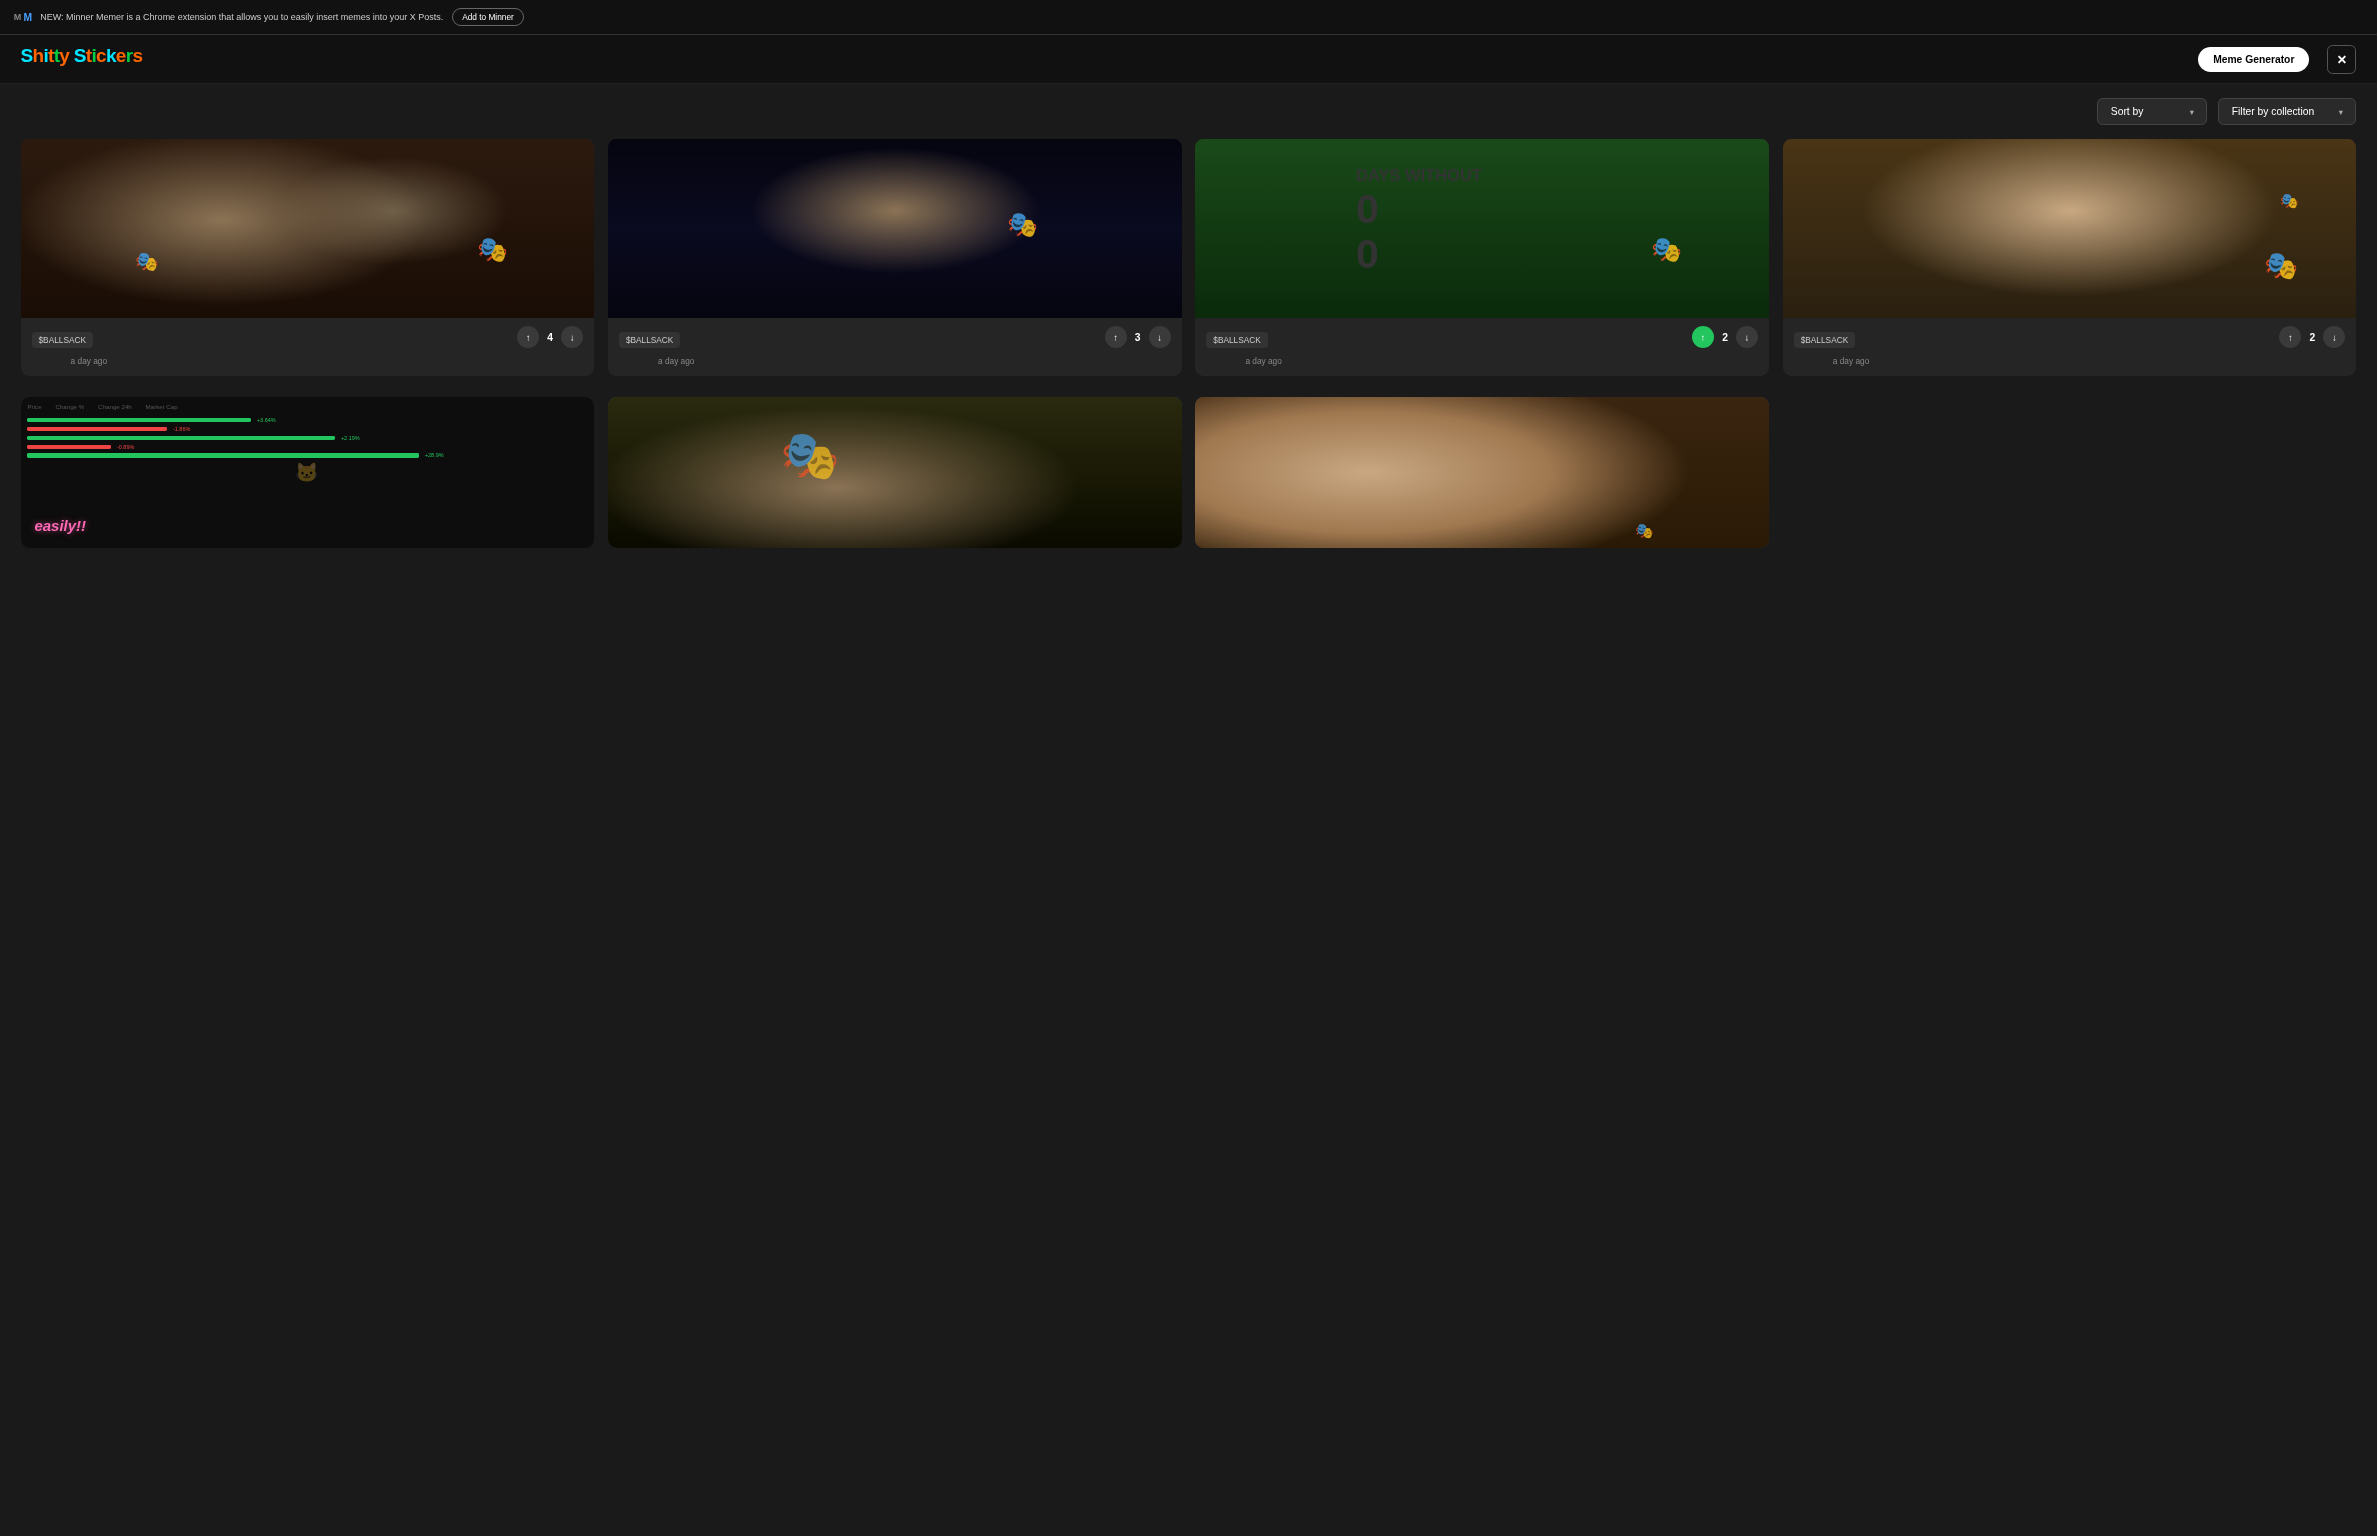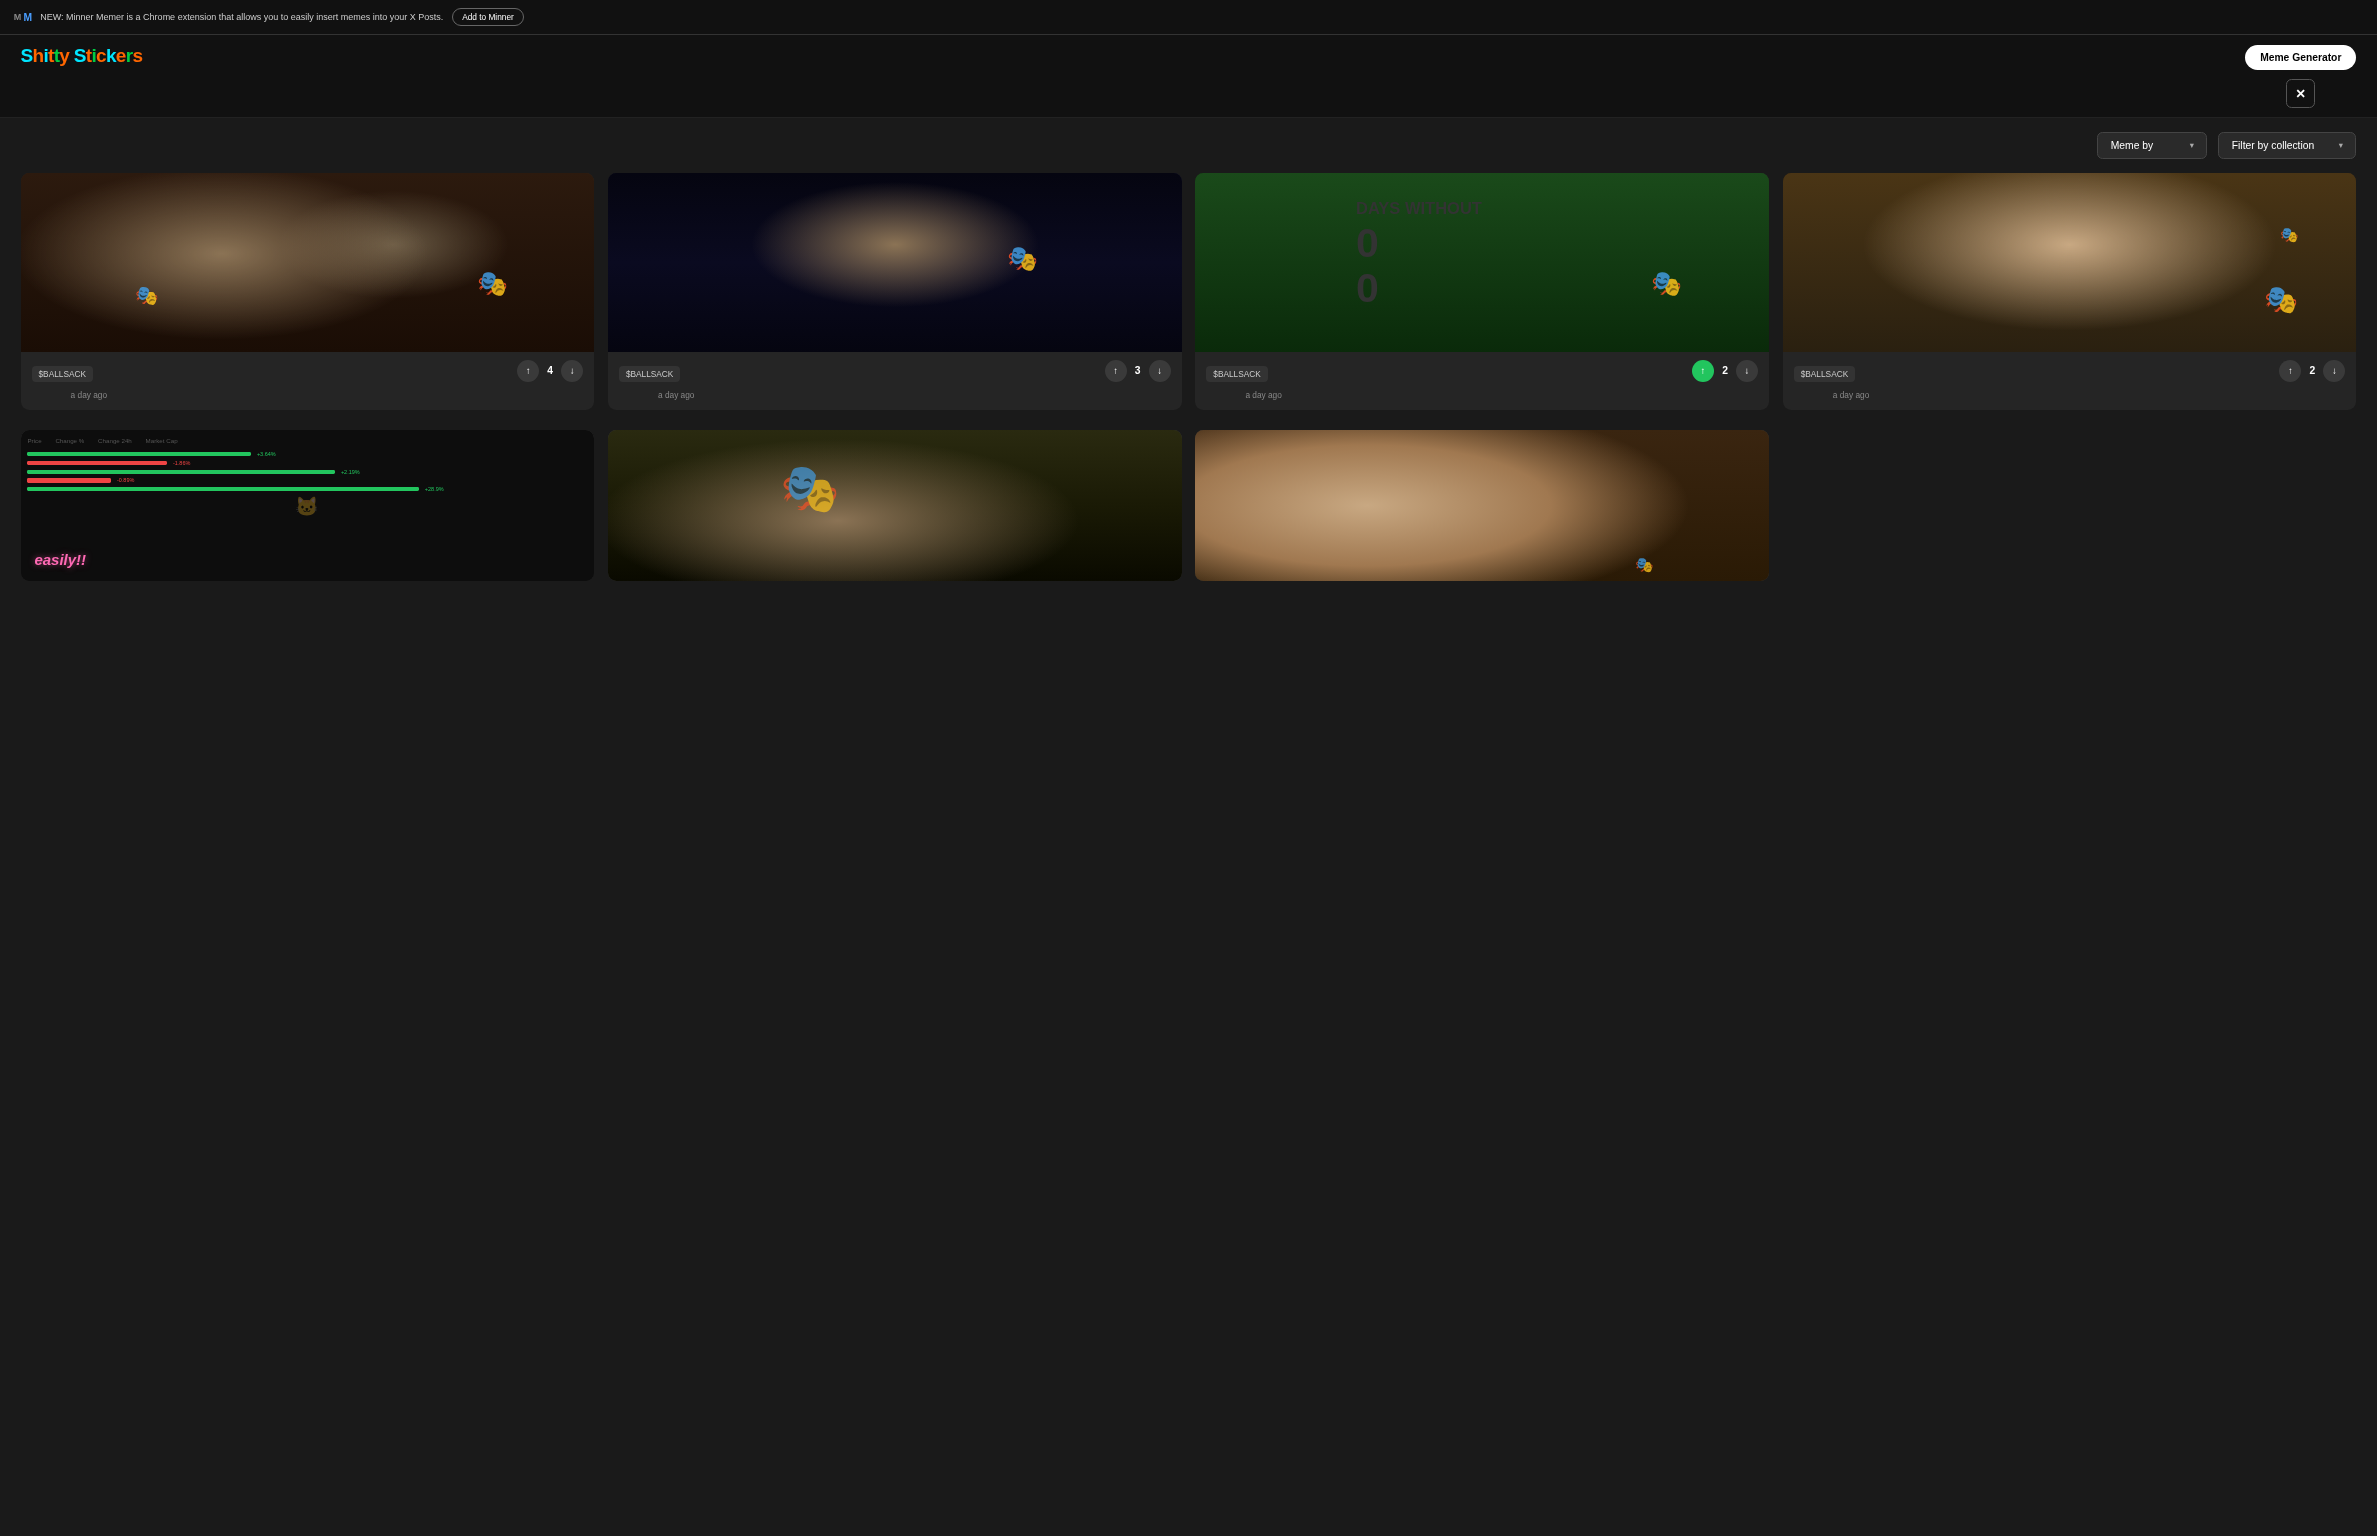--- a/index.html
+++ b/index.html
@@ -52,22 +52,21 @@
     .site-logo {
       font-size: 19px;
       font-weight: 900;
       letter-spacing: -0.7px;
     }
     .logo-shitty { color: #00e5ff; }
 
     .header-actions {
       display: flex;
       align-items: center;
-      gap: 9px;
-      flex-direction: column;
+      gap: 18px;
     }
     .meme-generator-btn {
       background: #fff;
       color: #000;
       border: none;
       padding: 6.9px 15px;
       border-radius: 17px;
       font-size: 10.3px;
       font-weight: 600;
       cursor: pointer;
@@ -348,21 +347,21 @@
   <div class="header-actions">
     <button class="meme-generator-btn">Meme Generator</button>
     <button class="x-btn">
       <span>✕</span>
     </button>
   </div>
 </div>
 
 <div class="toolbar">
   <button class="dropdown-btn">
-    <span>Meme by</span>
+    <span>Sort by</span>
     <span class="chevron">▾</span>
   </button>
   <button class="dropdown-btn" style="min-width:138px;">
     <span>Filter by collection</span>
     <span class="chevron">▾</span>
   </button>
 </div>
 
 <div class="meme-grid">
 

